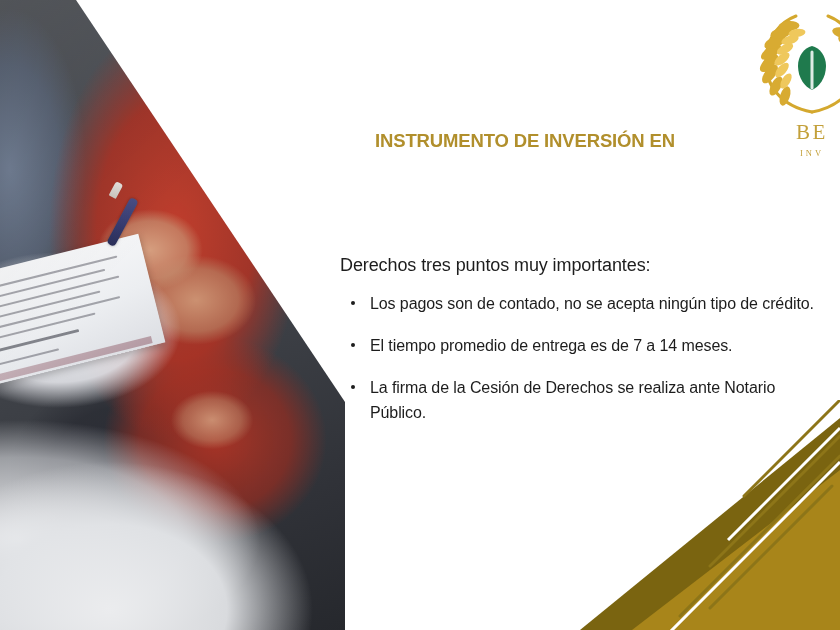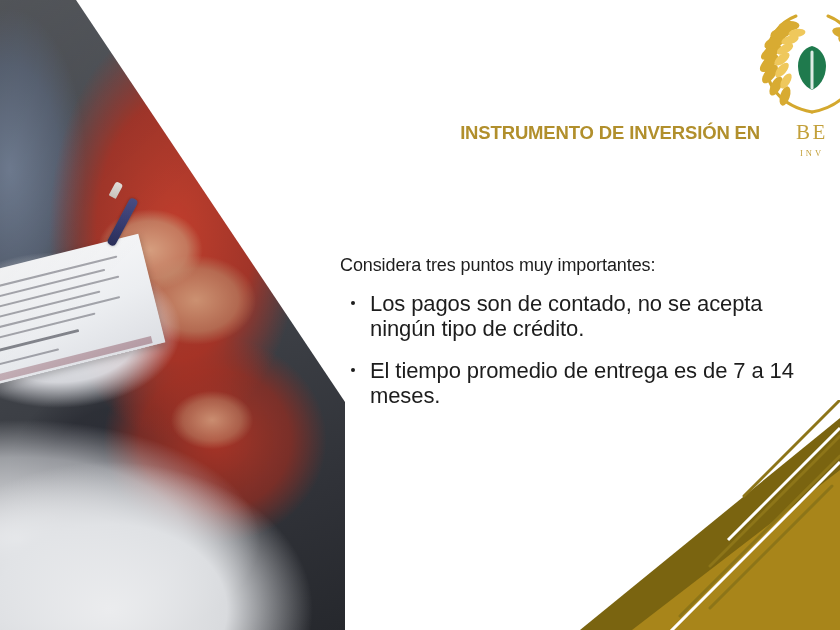--- a/index.html
+++ b/index.html
@@ -105,23 +105,23 @@
     position: absolute;
     inset: 0;
     background: linear-gradient(135deg, rgba(0,0,0,0.10) 0%, rgba(0,0,0,0) 40%);
     pointer-events: none;
   }
 
   
   .title-block {
     position: absolute;
     left: 290px;
-    top: 119px;
+    top: 127px;
     width: 470px;
-    text-align: right;
+    text-align: center;
   }
   .title-line {
     font-family: "Liberation Sans", sans-serif;
     font-size: 18.5px;
     font-weight: 700;
     letter-spacing: -0.15px;
     line-height: 27px;
     color: #b18f2c;
     white-space: nowrap;
   }
@@ -142,21 +142,21 @@
   }
   .bullets {
     list-style: none;
     margin: 0;
     padding: 0;
   }
   .bullet {
     position: relative;
     padding-left: 30px;
     margin-bottom: 17px;
-    font-size: 22px;
+    font-size: 16px;
     line-height: 25px;
     color: #1d1d1d;
     letter-spacing: -0.1px;
   }
   .bullet:last-child { margin-bottom: 0; }
   .bullet::before {
     content: "";
     position: absolute;
     left: 11px;
     top: 10px;
@@ -234,24 +234,25 @@
     <div class="pen-tip"></div>
     <div class="pen"></div>
     <div class="photo-shade"></div>
   </div>
 
   <div class="title-block">
     <div class="title-line">INSTRUMENTO DE INVERSIÓN EN</div>
   </div>
 
   <div class="body-block">
-    <p class="intro">Considera tres puntos muy importantes:</p>
+    <p class="intro">Derechos tres puntos muy importantes:</p>
     <ul class="bullets">
       <li class="bullet">Los pagos son de contado, no se acepta ningún tipo de crédito.</li>
       <li class="bullet">El tiempo promedio de entrega es de 7 a 14 meses.</li>
+      <li class="bullet">La firma de la Cesión de Derechos se realiza ante Notario Público.</li>
     </ul>
   </div>
 
   <div class="logo">
     <svg width="124" height="112" viewBox="0 0 124 112">
       <g fill="none" stroke="none">
 
         <path d="M62 104 C30 98 14 76 16 50 C17 30 30 14 46 8" stroke="#d4a82e" stroke-width="3" fill="none" stroke-linecap="round"></path>
         <g fill="#d8ab32">
           <ellipse cx="20" cy="66" rx="11" ry="5.2" transform="rotate(-52 20 66)"></ellipse>

